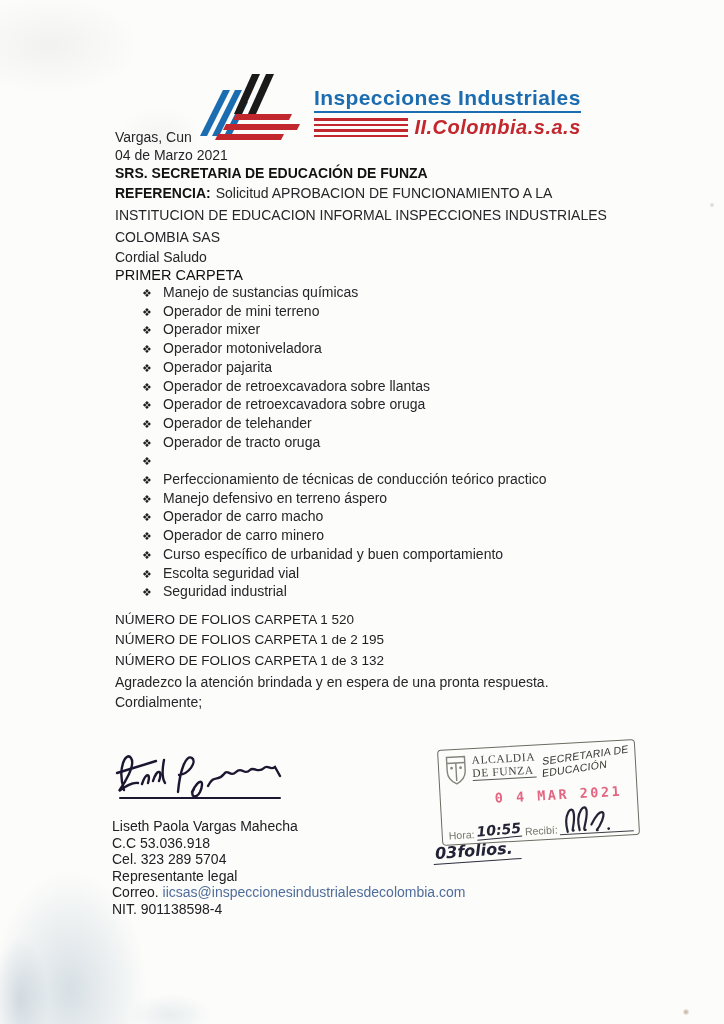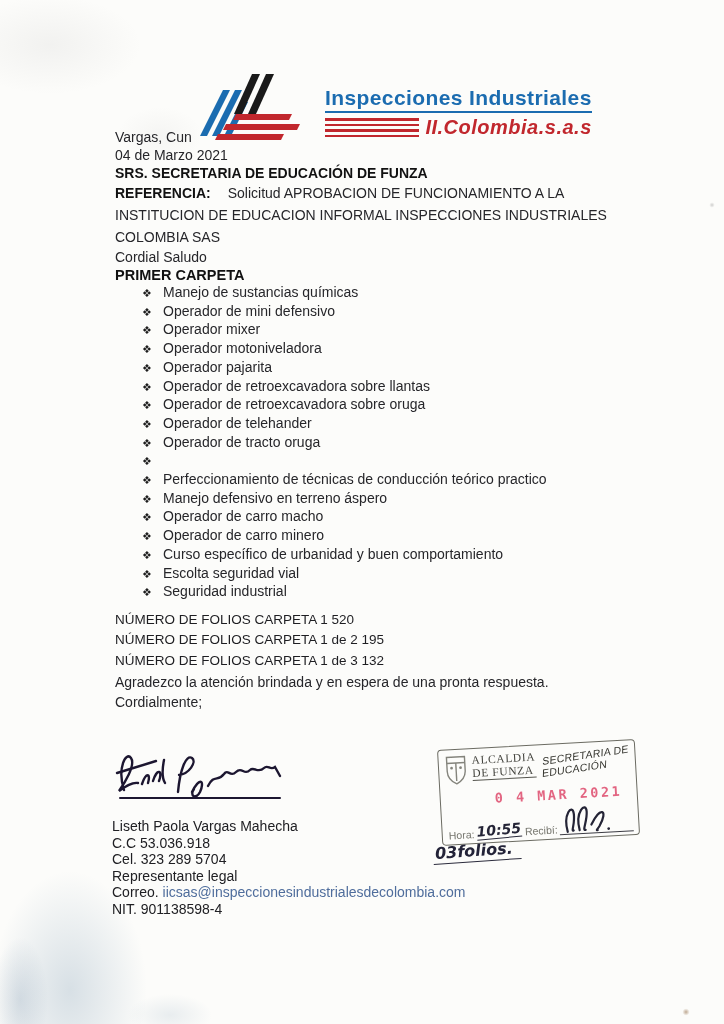--- a/index.html
+++ b/index.html
@@ -13,41 +13,41 @@
     background-image:
       radial-gradient(ellipse 130px 70px at 50px 45px, rgba(150,150,150,0.10), transparent 70%),
       radial-gradient(ellipse 60px 40px at 160px 135px, rgba(150,150,150,0.07), transparent 70%),
       radial-gradient(ellipse 110px 170px at 70px 990px, rgba(120,150,175,0.28), transparent 70%),
       radial-gradient(ellipse 40px 90px at 20px 1000px, rgba(100,130,160,0.22), transparent 70%),
       radial-gradient(ellipse 60px 30px at 170px 1015px, rgba(120,150,175,0.15), transparent 70%),
       radial-gradient(circle 4px at 686px 1012px, rgba(140,100,60,0.55), transparent 90%),
       radial-gradient(circle 3px at 712px 205px, rgba(120,120,120,0.35), transparent 90%);
   }
   
-  .logo{position:absolute;left:196px;top:68px;display:flex;align-items:flex-start;gap:25px;}
+  .logo{position:absolute;left:196px;top:68px;display:flex;align-items:flex-start;gap:14px;}
   .logo-text{padding-top:18px;}
   .logo-line1{
     color:#1b6cb0;font-weight:bold;font-size:21px;letter-spacing:0.4px;
     border-bottom:2px solid #1b6cb0;padding-bottom:1px;white-space:nowrap;
   }
   .logo-line2-row{display:flex;align-items:center;margin-top:3px;font-style:italic;}
   .logo-eqlines{display:flex;flex-direction:column;gap:3px;flex:1;margin-right:6px;}
   .logo-eqlines i{display:block;height:2.5px;background:#c1272d;}
   .logo-line2{color:#c1272d;font-weight:bold;font-size:20px;letter-spacing:0.5px;white-space:nowrap;}
   
   .letter{position:absolute;left:115px;top:128px;width:514px;font-size:14px;line-height:18px;}
   .letter p{margin:0;}
   .p-city{margin-bottom:13px;}
   .p-date{margin-bottom:13px;}
   .p-recipient{font-weight:bold;font-size:14px;color:#111;margin-bottom:13px;}
   .p-reference{line-height:22px;margin-bottom:10px;}
-  .p-reference b{color:#111;margin-right:17px;}
+  .p-reference b{color:#111;margin-right:5px;}
   .p-greeting{margin-bottom:12px;}
   .p-intro{line-height:23px;margin-bottom:12px;}
-  .p-title{font-weight:bold;font-size:14.5px;color:#111;margin-bottom:11px;}
+  .p-title{font-weight:normal;font-size:14.5px;color:#111;margin-bottom:11px;}
   .items{list-style:none;margin:0 0 8px 0;padding:0 0 0 27px;}
   .item{display:flex;line-height:17.7px;}
   .item .bullet{width:21px;flex:0 0 21px;font-size:11px;color:#1d1d1d;padding-top:1px;}
   .folios{font-size:13.5px;line-height:20.5px;color:#1e1e22;}
   .p-thanks{margin-top:2px;line-height:22px;}
   .p-closing{margin-top:14px;}
   
   .sig-block{position:absolute;left:112px;top:746px;width:330px;}
   .sig-svg{display:block;}
   .sig-lines{margin-top:16px;font-size:14px;line-height:16.5px;color:#202024;}
@@ -116,21 +116,21 @@
     <p class="p-greeting">Cordial Saludo</p>
     <p class="p-title">PRIMER CARPETA</p>
 
     <ul class="items">
       <li class="item">
           <span class="bullet">❖</span>
           <span>Manejo de sustancias químicas</span>
         </li>
       <li class="item">
           <span class="bullet">❖</span>
-          <span>Operador de mini defensivo</span>
+          <span>Operador de mini terreno</span>
         </li>
       <li class="item">
           <span class="bullet">❖</span>
           <span>Operador mixer</span>
         </li>
       <li class="item">
           <span class="bullet">❖</span>
           <span>Operador motoniveladora</span>
         </li>
       <li class="item">

